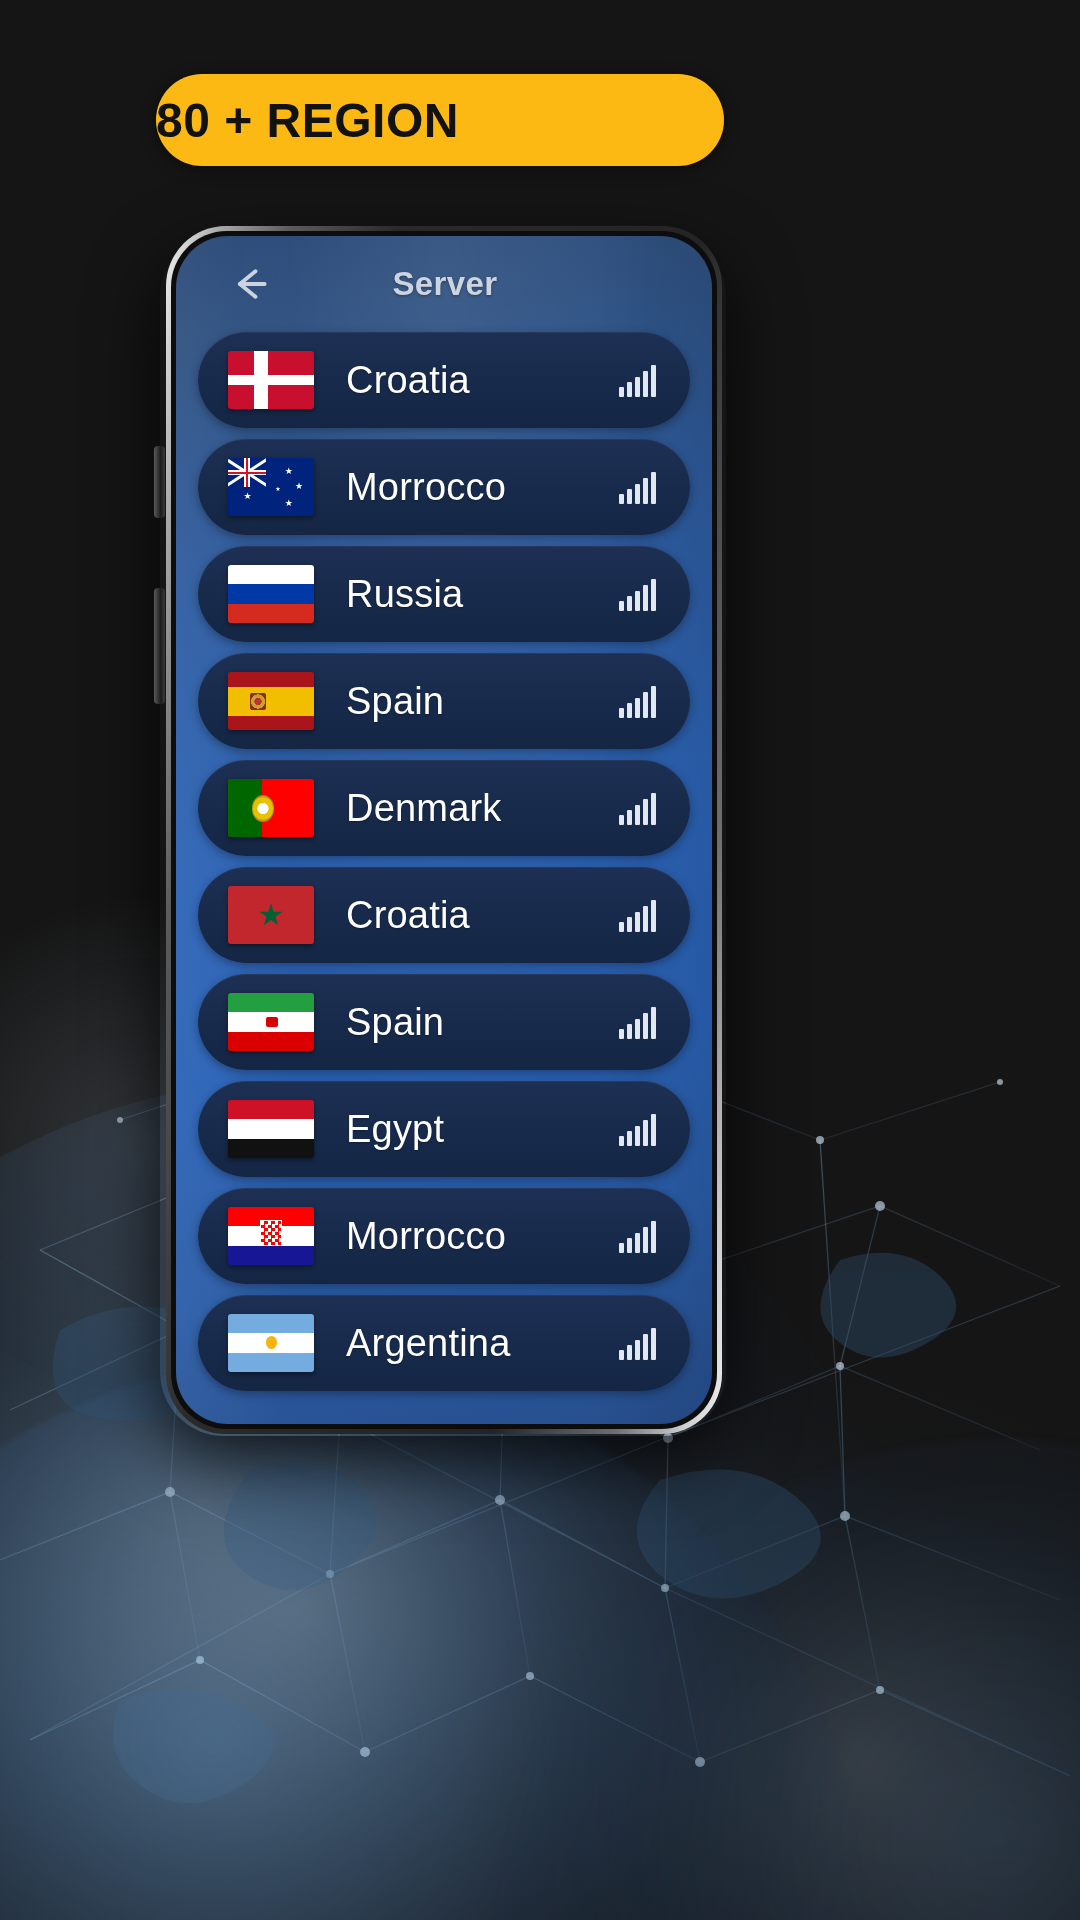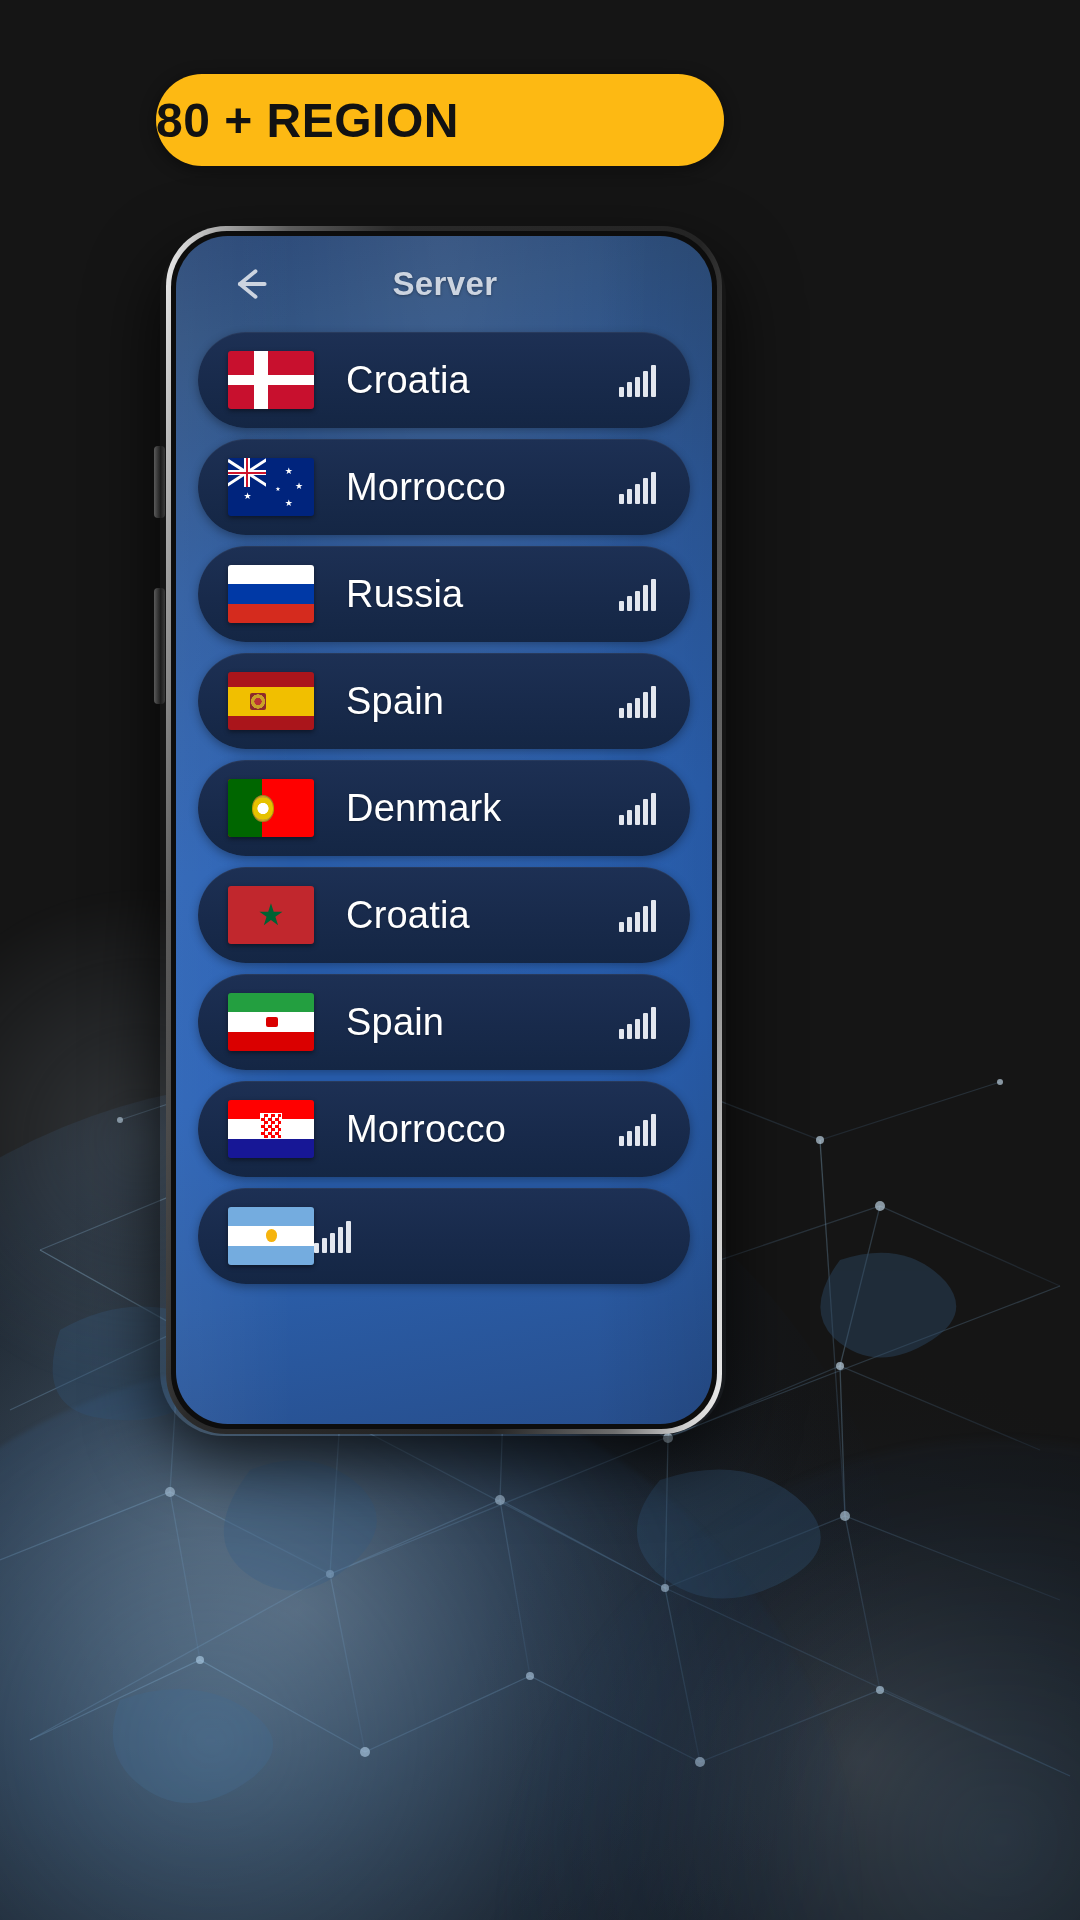--- a/index.html
+++ b/index.html
@@ -444,20 +444,35 @@
               <div class="country-name">Spain</div>
               <div class="signal">
                 <i></i>
                 <i></i>
                 <i></i>
                 <i></i>
                 <i></i>
               </div>
             </div>
             <div class="server-row">
+              <div class="flag fl-eg">
+                <div class="f-band b1"></div>
+                <div class="f-band b2"></div>
+                <div class="f-band b3"></div>
+              </div>
+              <div class="country-name">Egypt</div>
+              <div class="signal">
+                <i></i>
+                <i></i>
+                <i></i>
+                <i></i>
+                <i></i>
+              </div>
+            </div>
+            <div class="server-row">
               <div class="flag fl-hr">
                 <div class="f-band b1"></div>
                 <div class="f-band b2"></div>
                 <div class="f-band b3"></div>
                 <div class="chk"></div>
               </div>
               <div class="country-name">Morrocco</div>
               <div class="signal">
                 <i></i>
                 <i></i>
@@ -466,20 +481,21 @@
                 <i></i>
               </div>
             </div>
             <div class="server-row">
               <div class="flag fl-ar">
                 <div class="f-band b1"></div>
                 <div class="f-band b2"></div>
                 <div class="f-band b3"></div>
                 <div class="sun"></div>
               </div>
+              <div class="country-name">Argentina</div>
               <div class="signal">
                 <i></i>
                 <i></i>
                 <i></i>
                 <i></i>
                 <i></i>
               </div>
             </div>
           </div>
 

